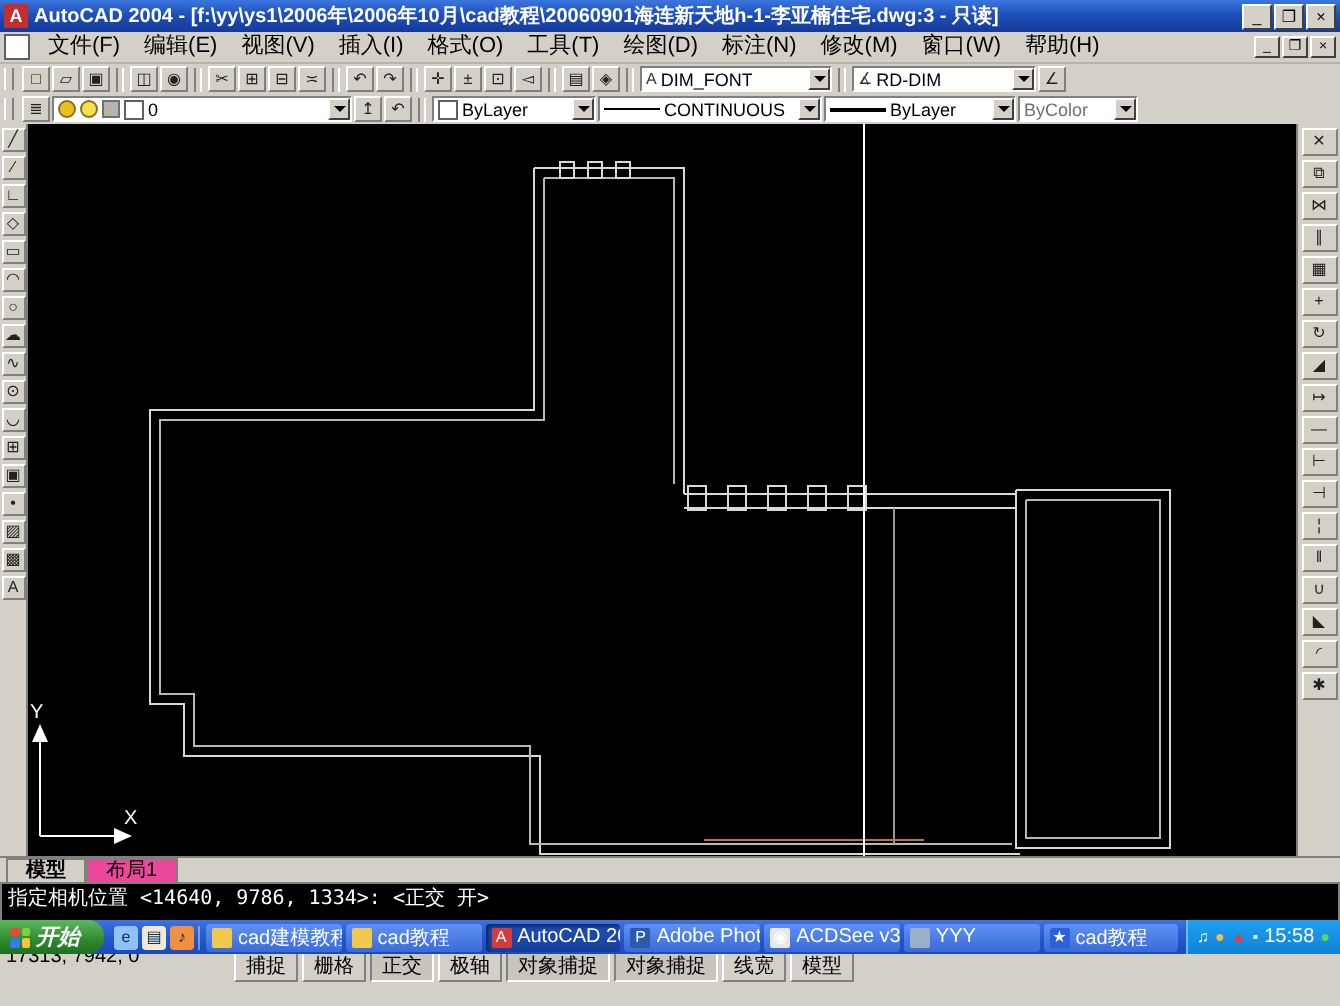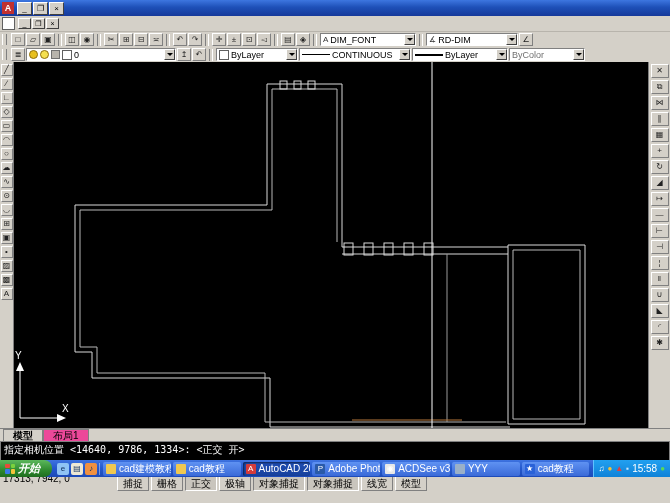--- a/index.html
+++ b/index.html
@@ -77,29 +77,43 @@
   .tray{height:17px;background:linear-gradient(180deg,#22a0f0,#0f82d8);border-left:1px solid #5ec2ff;display:flex;align-items:center;gap:3px;padding:0 5px;color:#fff;font-size:10px;flex:none}
   .trayico{font-size:8px;line-height:10px;flex:none}
 </style>
 </head>
 <body>
 
 <div id="root">
 
   <div class="titlebar">
     <div class="app-icon">A</div>
+    <div class="title-text">AutoCAD 2004 - [f:\yy\ys1\2006年\2006年10月\cad教程\20060901海连新天地h-1-李亚楠住宅.dwg:3 - 只读]</div>
     <div class="winbtns">
       <div class="winbtn">_</div>
       <div class="winbtn">❐</div>
       <div class="winbtn">×</div>
     </div>
   </div>
 
   <div class="menubar">
     <div class="doc-icon"></div>
+    <div class="menu-items" id="menu-items">
+        <span class="menu-item">文件(F)</span>
+        <span class="menu-item">编辑(E)</span>
+        <span class="menu-item">视图(V)</span>
+        <span class="menu-item">插入(I)</span>
+        <span class="menu-item">格式(O)</span>
+        <span class="menu-item">工具(T)</span>
+        <span class="menu-item">绘图(D)</span>
+        <span class="menu-item">标注(N)</span>
+        <span class="menu-item">修改(M)</span>
+        <span class="menu-item">窗口(W)</span>
+        <span class="menu-item">帮助(H)</span>
+      </div>
     <div class="docbtns">
       <div class="docbtn">_</div>
       <div class="docbtn">❐</div>
       <div class="docbtn">×</div>
     </div>
   </div>
 
   <div class="toolbar tb1">
     <div class="grip"></div>
     <div id="tb1-icons" style="display:flex;align-items:center;gap:1px">
@@ -205,21 +219,21 @@
     <div class="combo" style="width:112px">
       <span class="linepreview"></span>
       <span class="cval">CONTINUOUS</span>
       <span class="arrow"></span>
     </div>
     <div class="combo" style="width:96px">
       <span class="linepreview" style="border-top-width:2px"></span>
       <span class="cval">ByLayer</span>
       <span class="arrow"></span>
     </div>
-    <div class="combo" style="width:76px;color:#707070">
+    <div class="combo" style="width:60px;color:#707070">
       <span class="cval">ByColor</span>
       <span class="arrow"></span>
     </div>
   </div>
 
   <div class="workspace">
     <div class="side-tb left-tb" id="draw-tb">
         <div class="vico">
           <span class="glyph">╱</span>
         </div>

